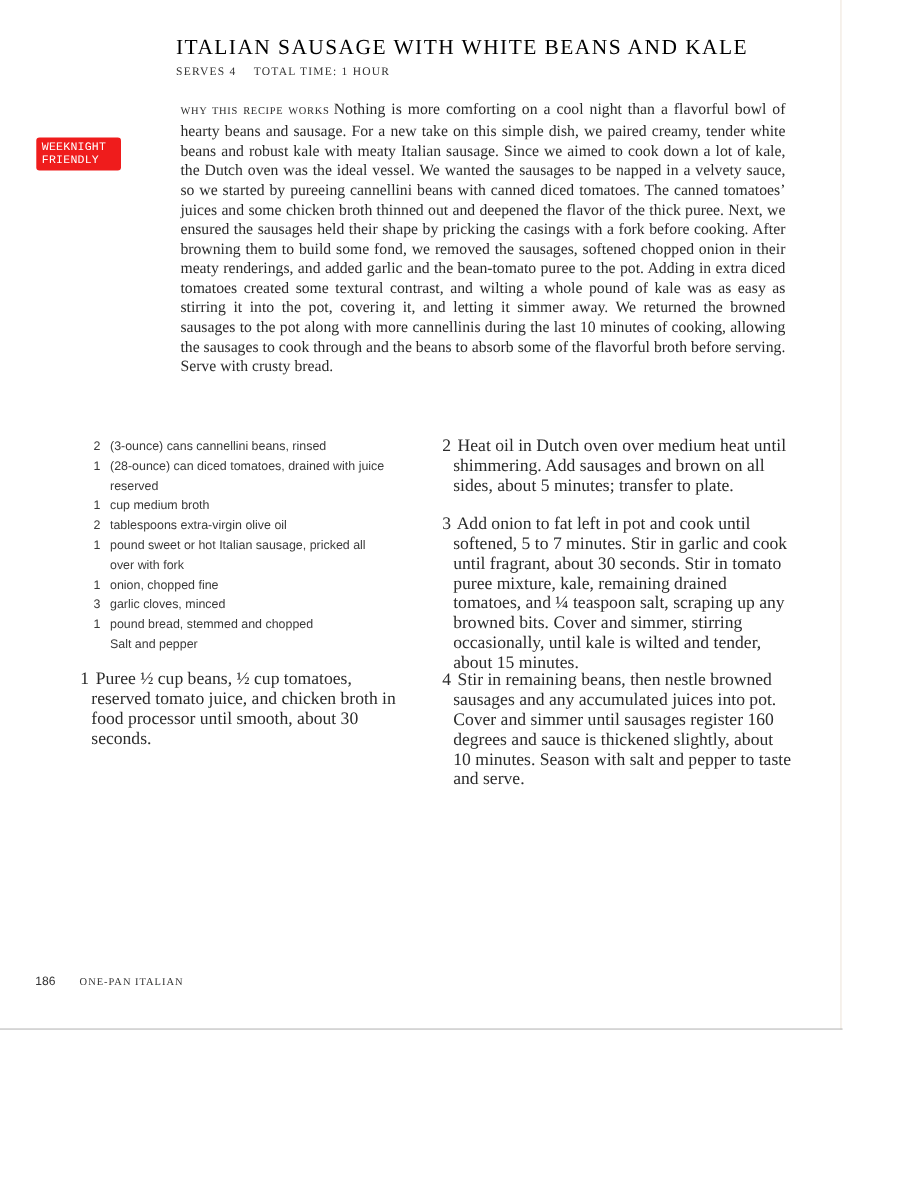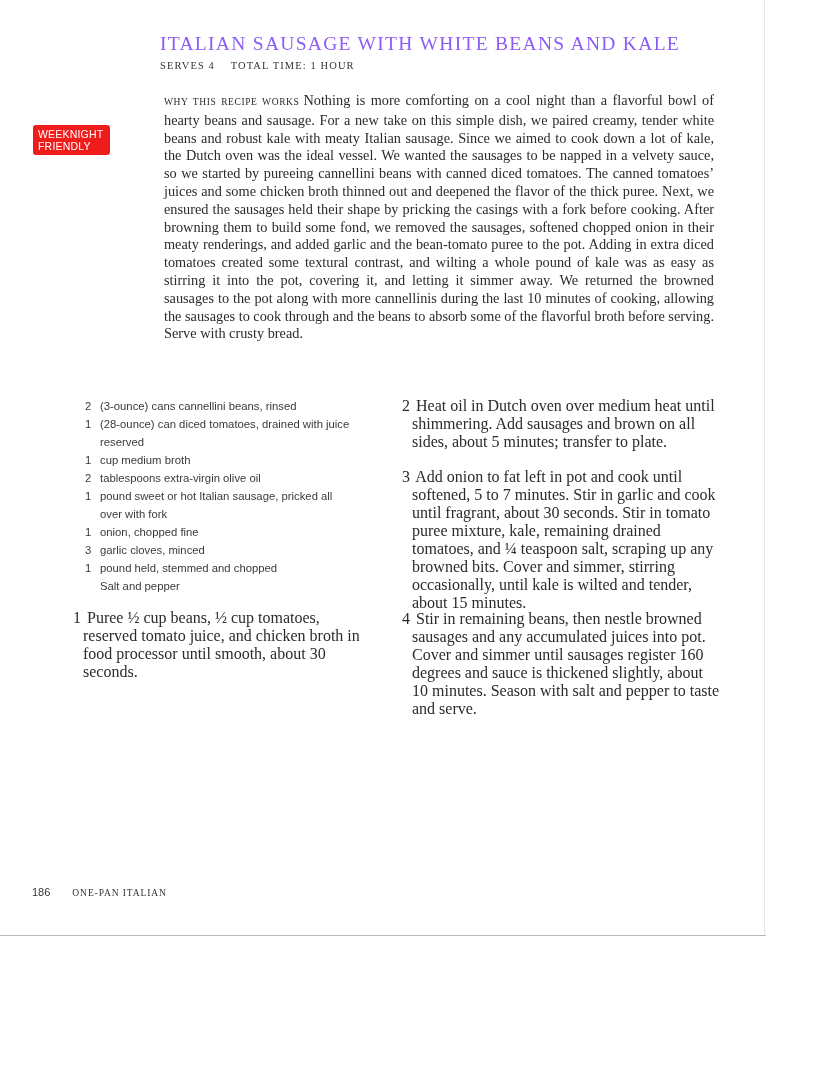--- a/index.html
+++ b/index.html
@@ -12,32 +12,32 @@
       position: absolute; left: 764px; top: 0; width: 1px; height: 936px;
       background: #efe6dc;
     }
     .page-edge-bottom {
       position: absolute; left: 0; top: 935px; width: 766px; height: 1px;
       background: #b8b8b8;
     }
     .title {
       position: absolute; left: 160px; top: 33px; margin: 0;
       font-family: "Liberation Serif", serif; font-weight: normal;
-      font-size: 19.5px; letter-spacing: 1.3px; color: #8b5cf6; white-space: nowrap;
+      font-size: 19.5px; letter-spacing: 1.3px; color: #000000; white-space: nowrap;
     }
     .subtitle {
       position: absolute; left: 160px; top: 60px;
       font-size: 10.5px; letter-spacing: 1.1px; color: #333; white-space: nowrap;
     }
     .subtitle span + span { margin-left: 12px; }
     .badge {
       position: absolute; left: 33px; top: 125px; width: 77px; height: 30px;
       background: #ef1c1c; border-radius: 3px; box-sizing: border-box;
       padding: 3px 0 0 5px; color: #fff;
-      font-family: Liberation Sans, sans-serif; font-size: 10.5px; line-height: 12px;
+      font-family: Liberation Mono, monospace; font-size: 10.5px; line-height: 12px;
       letter-spacing: 0.2px;
     }
     .badge div { white-space: nowrap; }
     .intro {
       position: absolute; left: 164px; top: 92px; width: 550px; margin: 0;
       font-size: 14.3px; line-height: 17.8px; text-align: justify; color: #2b2b2b;
     }
     .intro .lead {
       font-size: 9.5px; letter-spacing: 0.6px; text-transform: uppercase; margin-right: 4px;
     }
@@ -90,21 +90,21 @@
 </p>
 
 <ul class="ingredients">
   <li><span class="qty">2</span><span>(3-ounce) cans cannellini beans, rinsed</span></li>
   <li><span class="qty">1</span><span>(28-ounce) can diced tomatoes, drained with juice reserved</span></li>
   <li><span class="qty">1</span><span>cup medium broth</span></li>
   <li><span class="qty">2</span><span>tablespoons extra-virgin olive oil</span></li>
   <li><span class="qty">1</span><span>pound sweet or hot Italian sausage, pricked all over with fork</span></li>
   <li><span class="qty">1</span><span>onion, chopped fine</span></li>
   <li><span class="qty">3</span><span>garlic cloves, minced</span></li>
-  <li><span class="qty">1</span><span>pound held, stemmed and chopped</span></li>
+  <li><span class="qty">1</span><span>pound bread, stemmed and chopped</span></li>
   <li><span class="qty"></span><span>Salt and pepper</span></li>
 </ul>
 
 <p class="step step-1"><span class="num">1</span> <span>Puree ½ cup beans, ½ cup tomatoes, reserved tomato juice, and chicken broth in food processor until smooth, about 30 seconds.</span></p>
 <p class="step step-2"><span class="num">2</span> <span>Heat oil in Dutch oven over medium heat until shimmering. Add sausages and brown on all sides, about 5 minutes; transfer to plate.</span></p>
 <p class="step step-3"><span class="num">3</span> <span>Add onion to fat left in pot and cook until softened, 5 to 7 minutes. Stir in garlic and cook until fragrant, about 30 seconds. Stir in tomato puree mixture, kale, remaining drained tomatoes, and ¼ teaspoon salt, scraping up any browned bits. Cover and simmer, stirring occasionally, until kale is wilted and tender, about 15 minutes.</span></p>
 <p class="step step-4"><span class="num">4</span> <span>Stir in remaining beans, then nestle browned sausages and any accumulated juices into pot. Cover and simmer until sausages register 160 degrees and sauce is thickened slightly, about 10 minutes. Season with salt and pepper to taste and serve.</span></p>
 
 <div class="footer">
   <span class="page-num">186</span>

